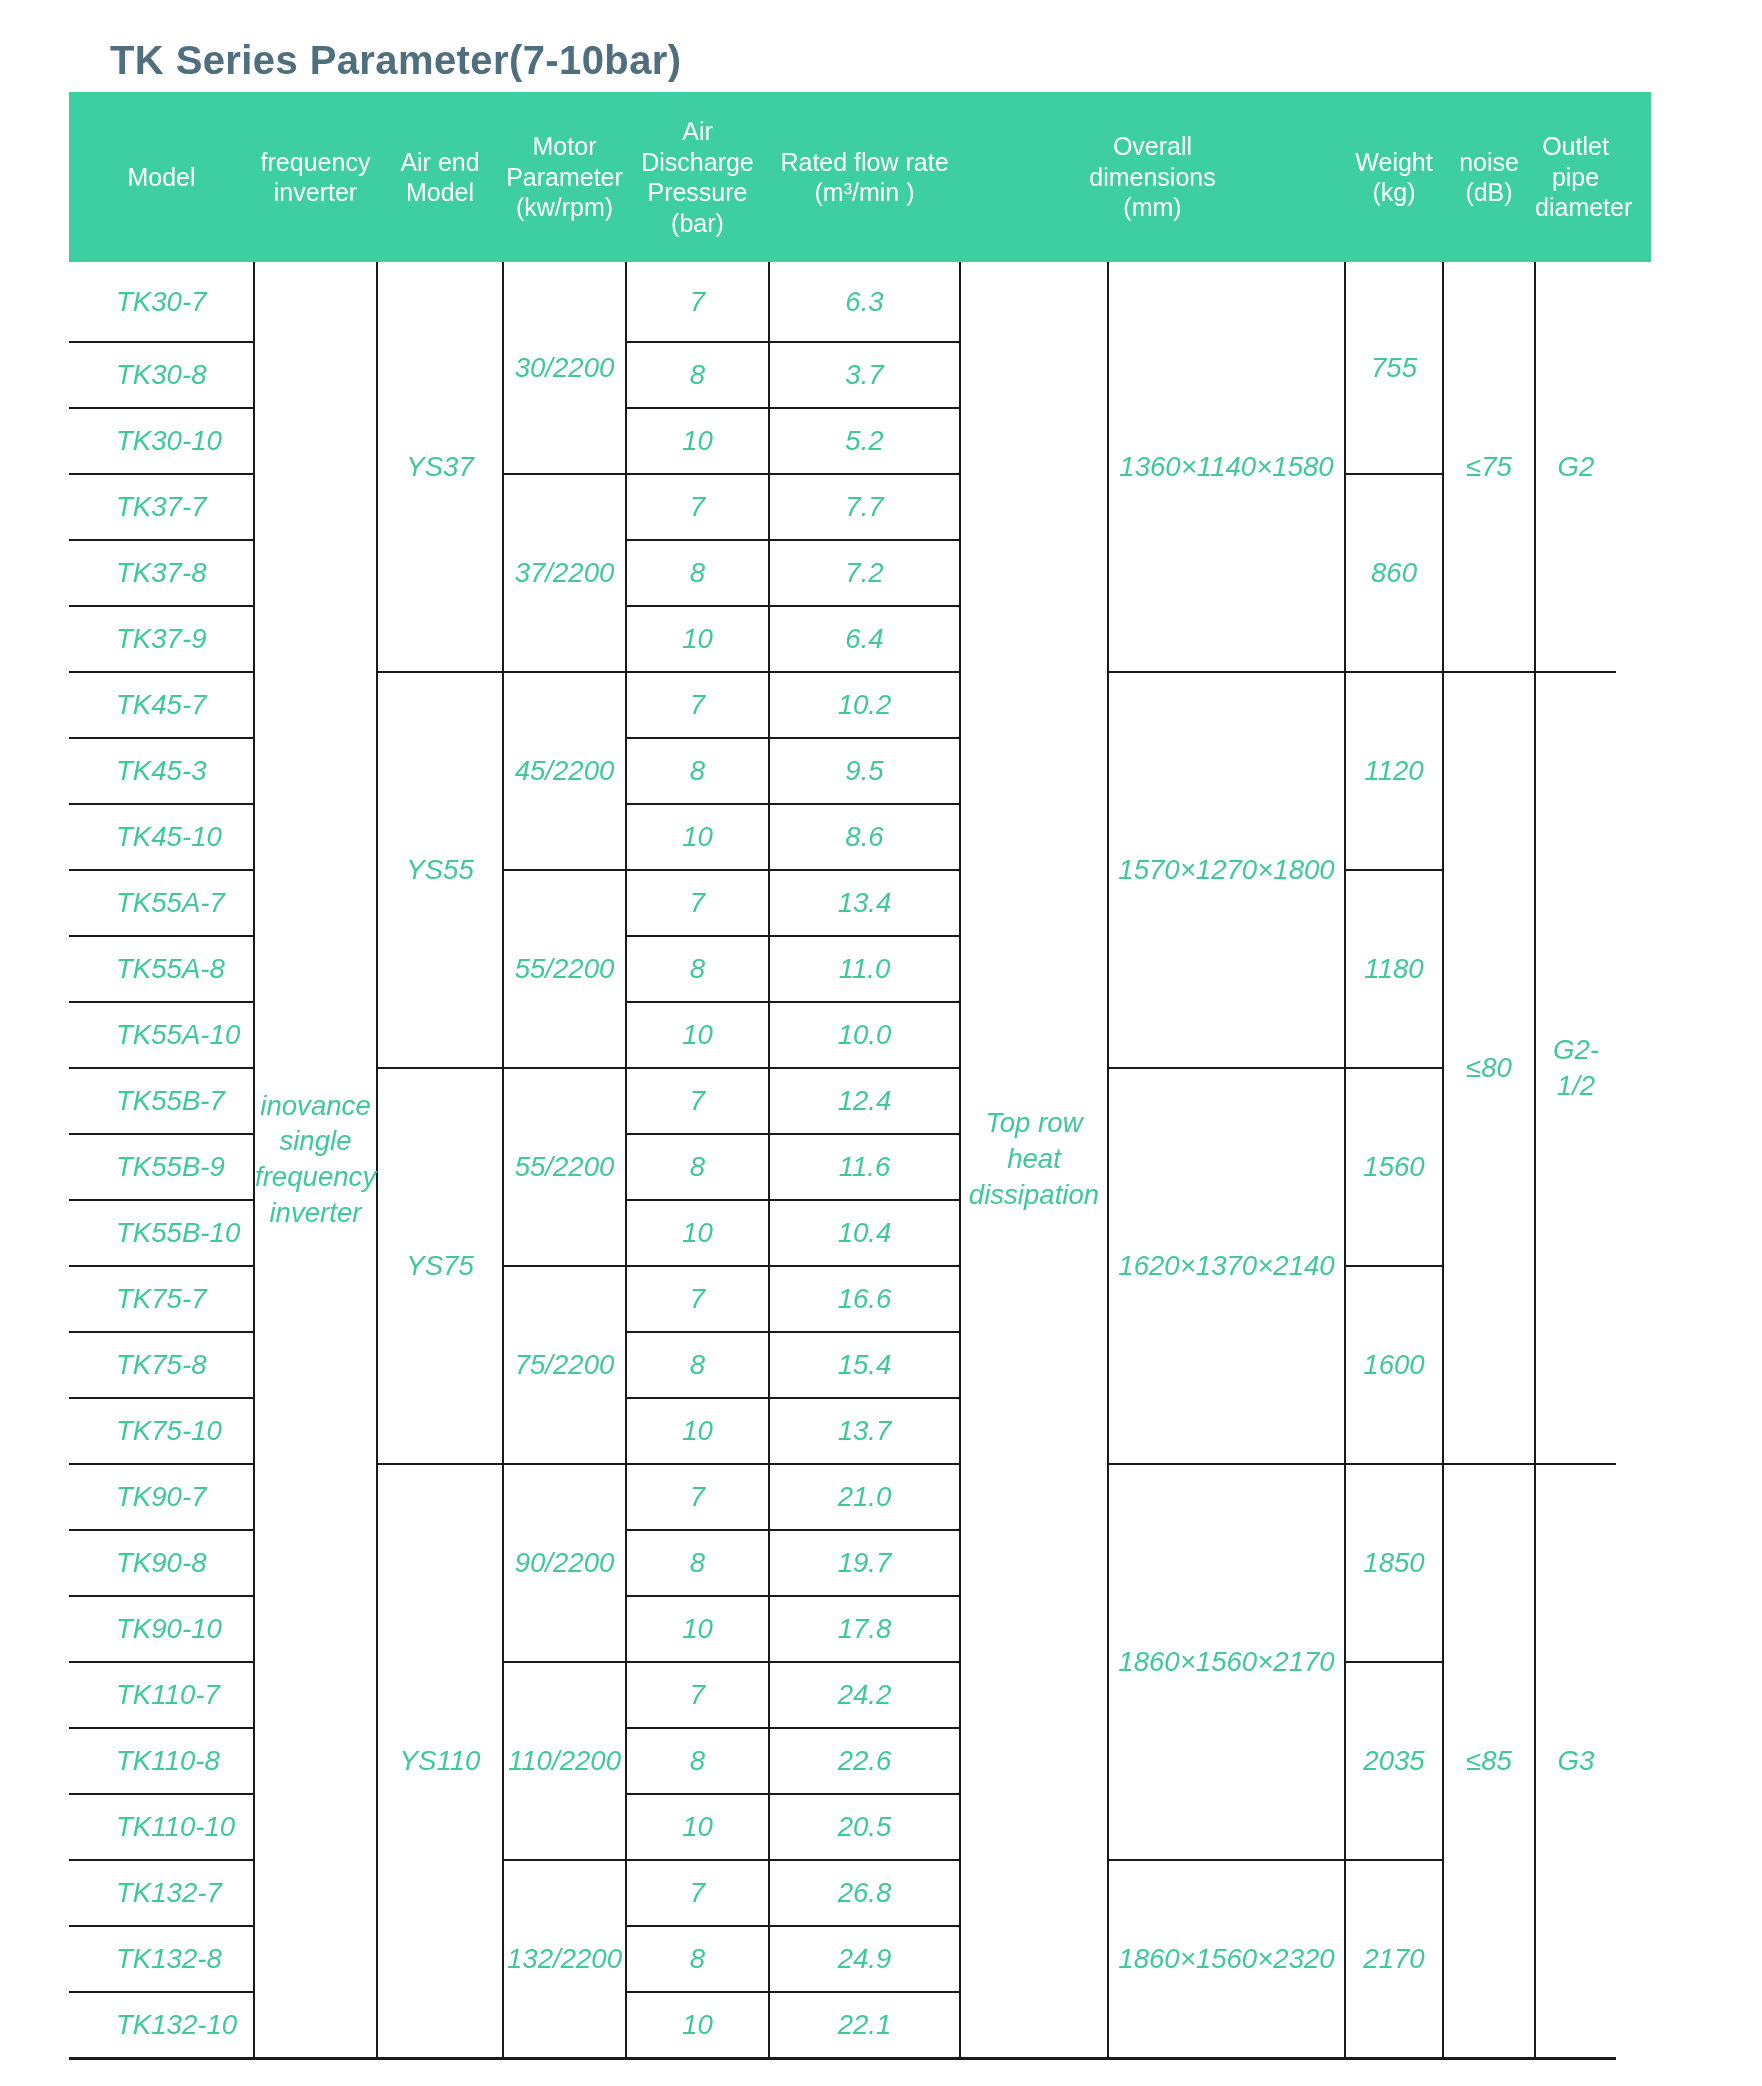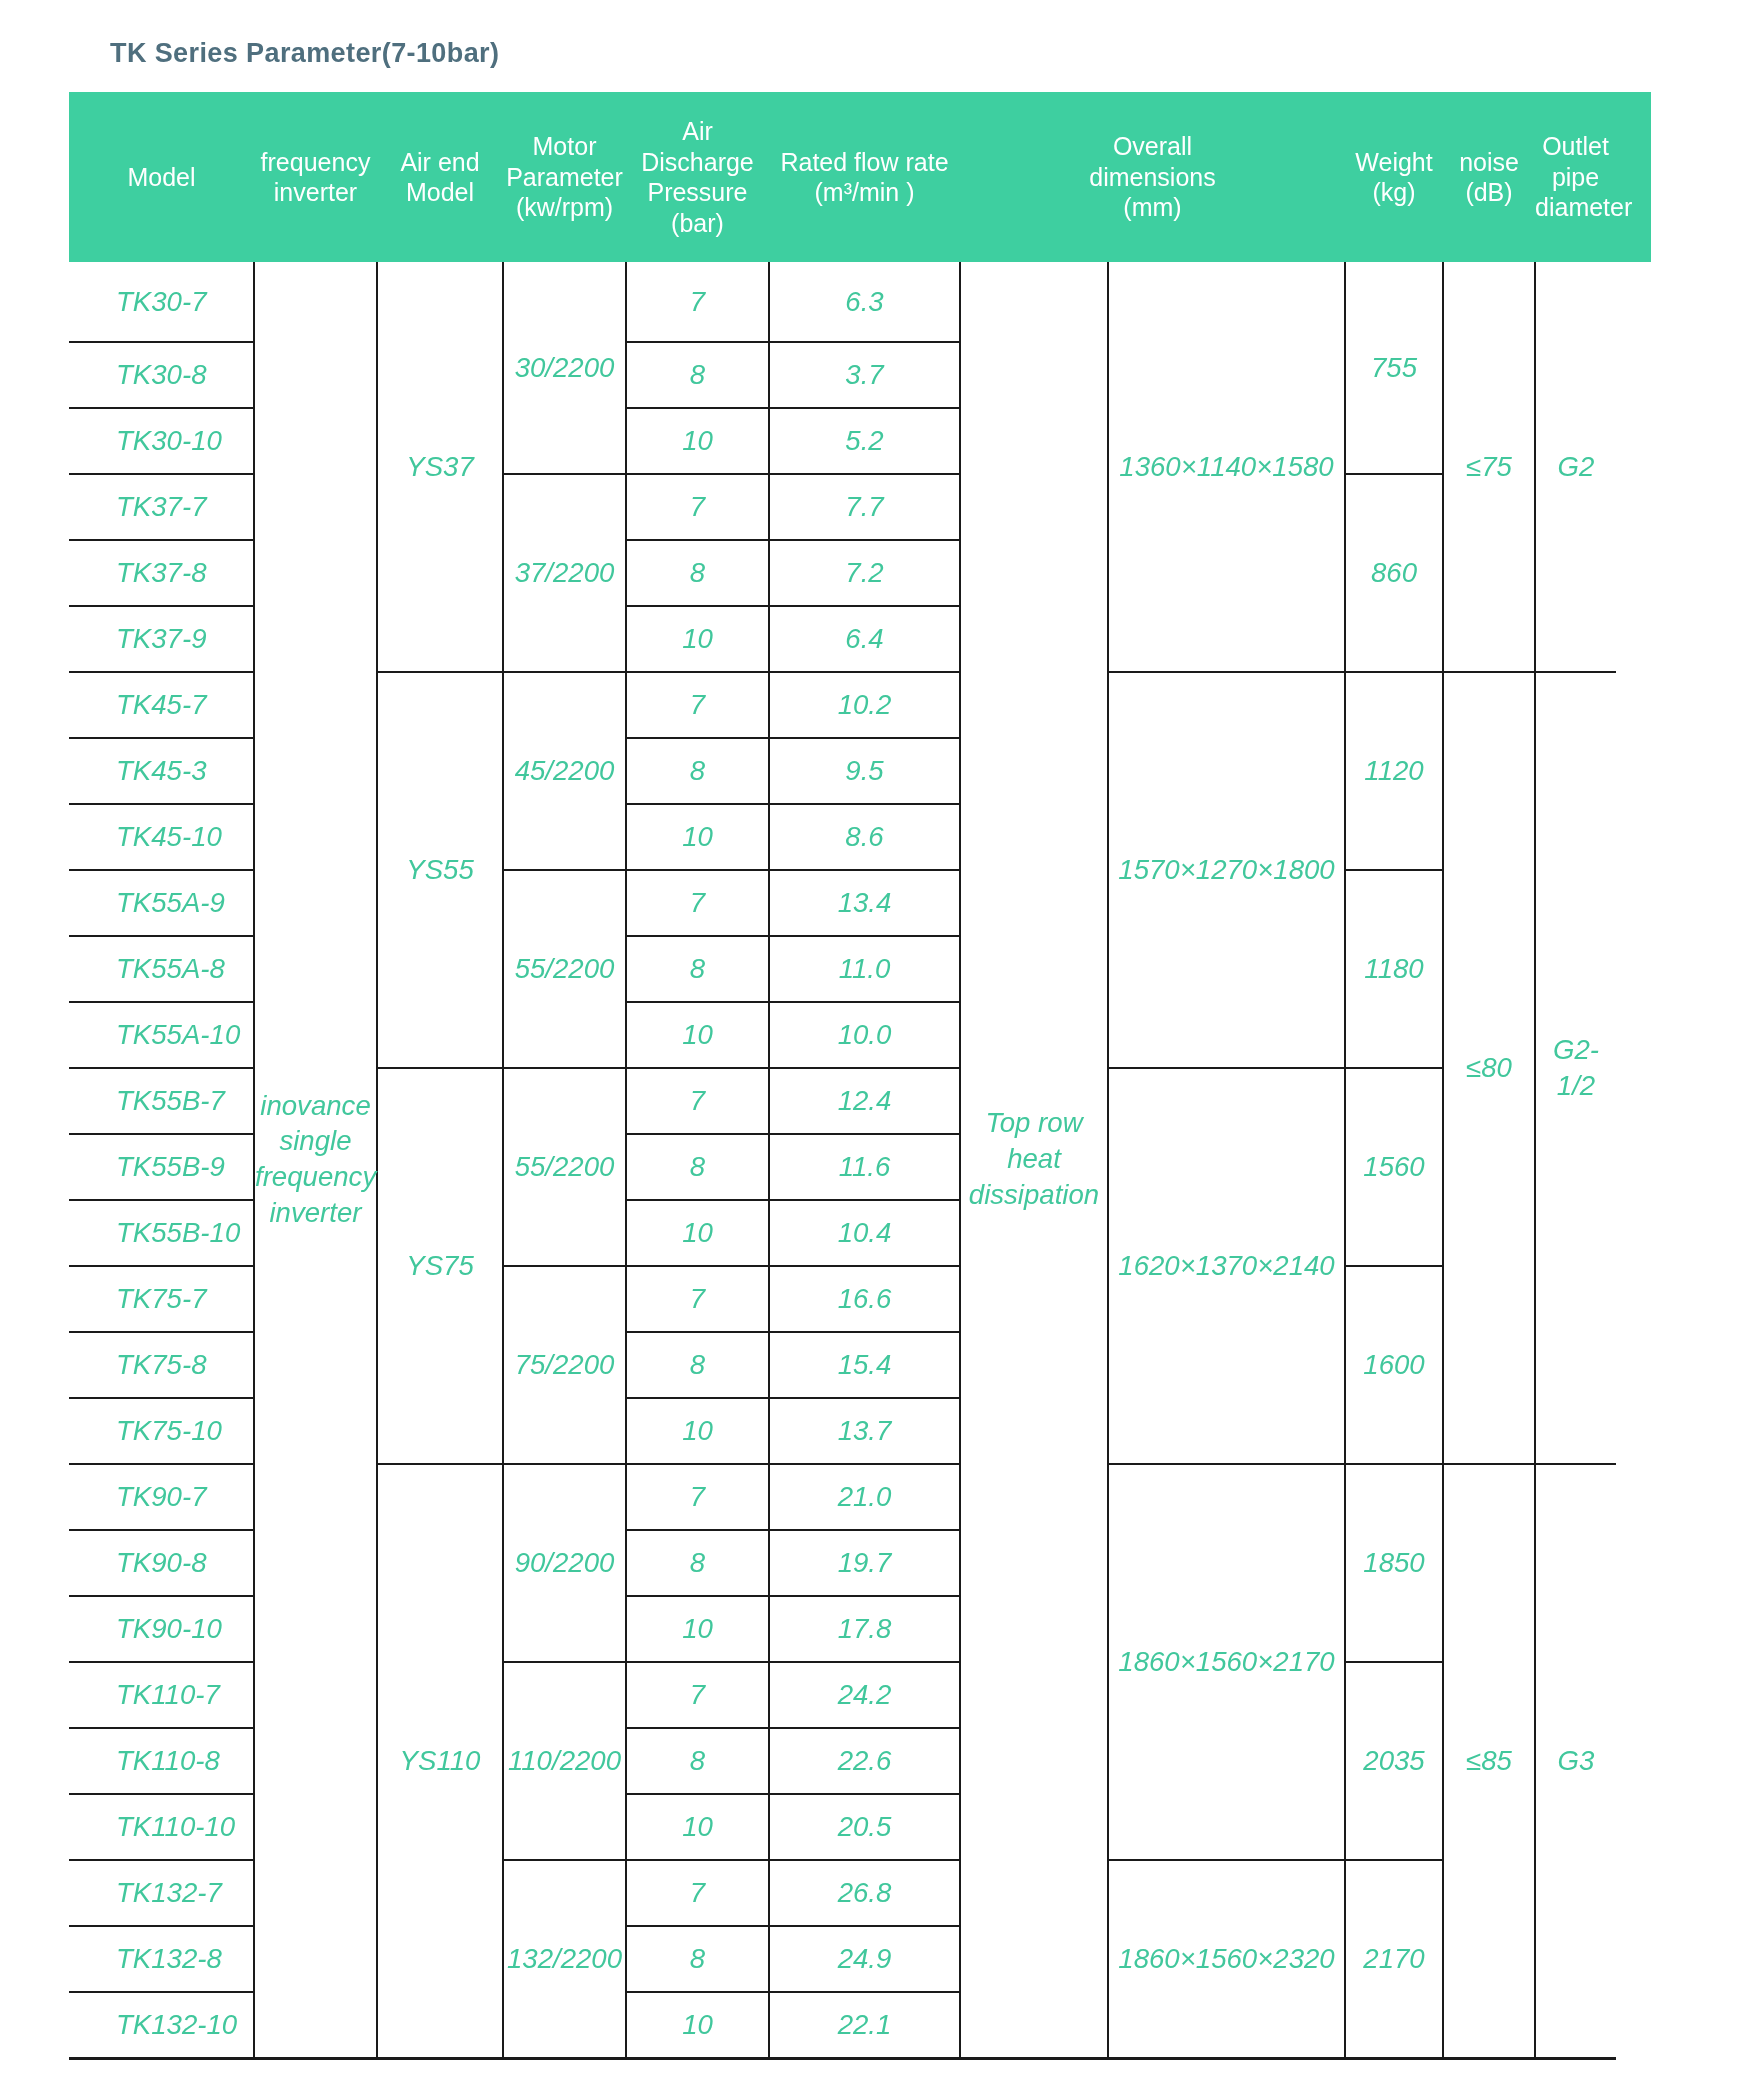--- a/index.html
+++ b/index.html
@@ -9,21 +9,21 @@
     height: 2087px;
     background: #ffffff;
     font-family: "Liberation Sans", "DejaVu Sans", sans-serif;
     overflow: hidden;
   }
   .title {
     position: absolute;
     left: 110px;
     top: 38px;
     margin: 0;
-    font-size: 27px;
+    font-size: 40px;
     font-weight: bold;
     color: #4f6f7e;
     letter-spacing: 0.4px;
     white-space: nowrap;
   }
   
   .header-cap {
     position: absolute;
     left: 1616px;
     top: 92px;
@@ -183,21 +183,21 @@
         <td class="model">TK45-3</td>
         <td>8</td>
         <td>9.5</td>
       </tr>
       <tr>
         <td class="model">TK45-10</td>
         <td>10</td>
         <td>8.6</td>
       </tr>
       <tr>
-        <td class="model">TK55A-9</td>
+        <td class="model">TK55A-7</td>
         <td rowspan="3">55/2200</td>
         <td>7</td>
         <td>13.4</td>
         <td rowspan="3">1180</td>
       </tr>
       <tr>
         <td class="model">TK55A-8</td>
         <td>8</td>
         <td>11.0</td>
       </tr>

